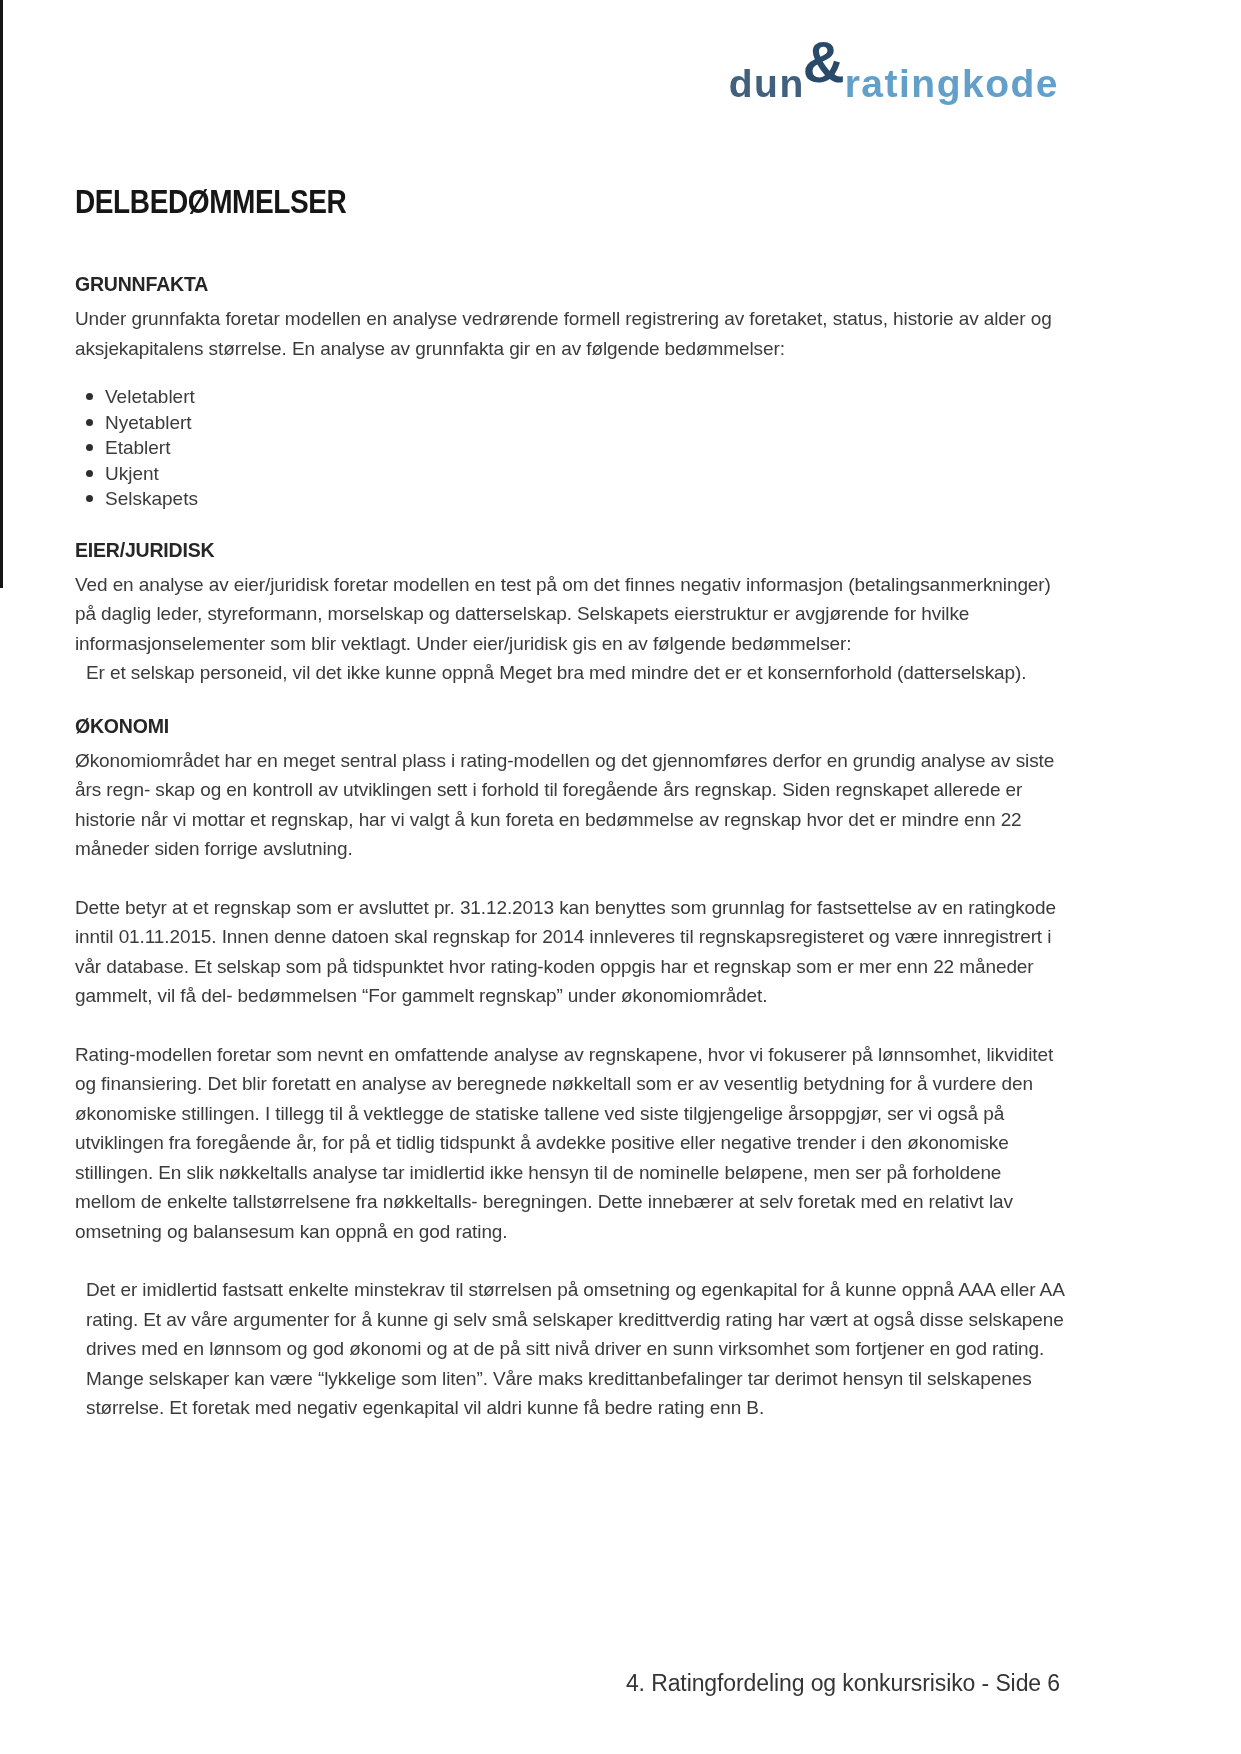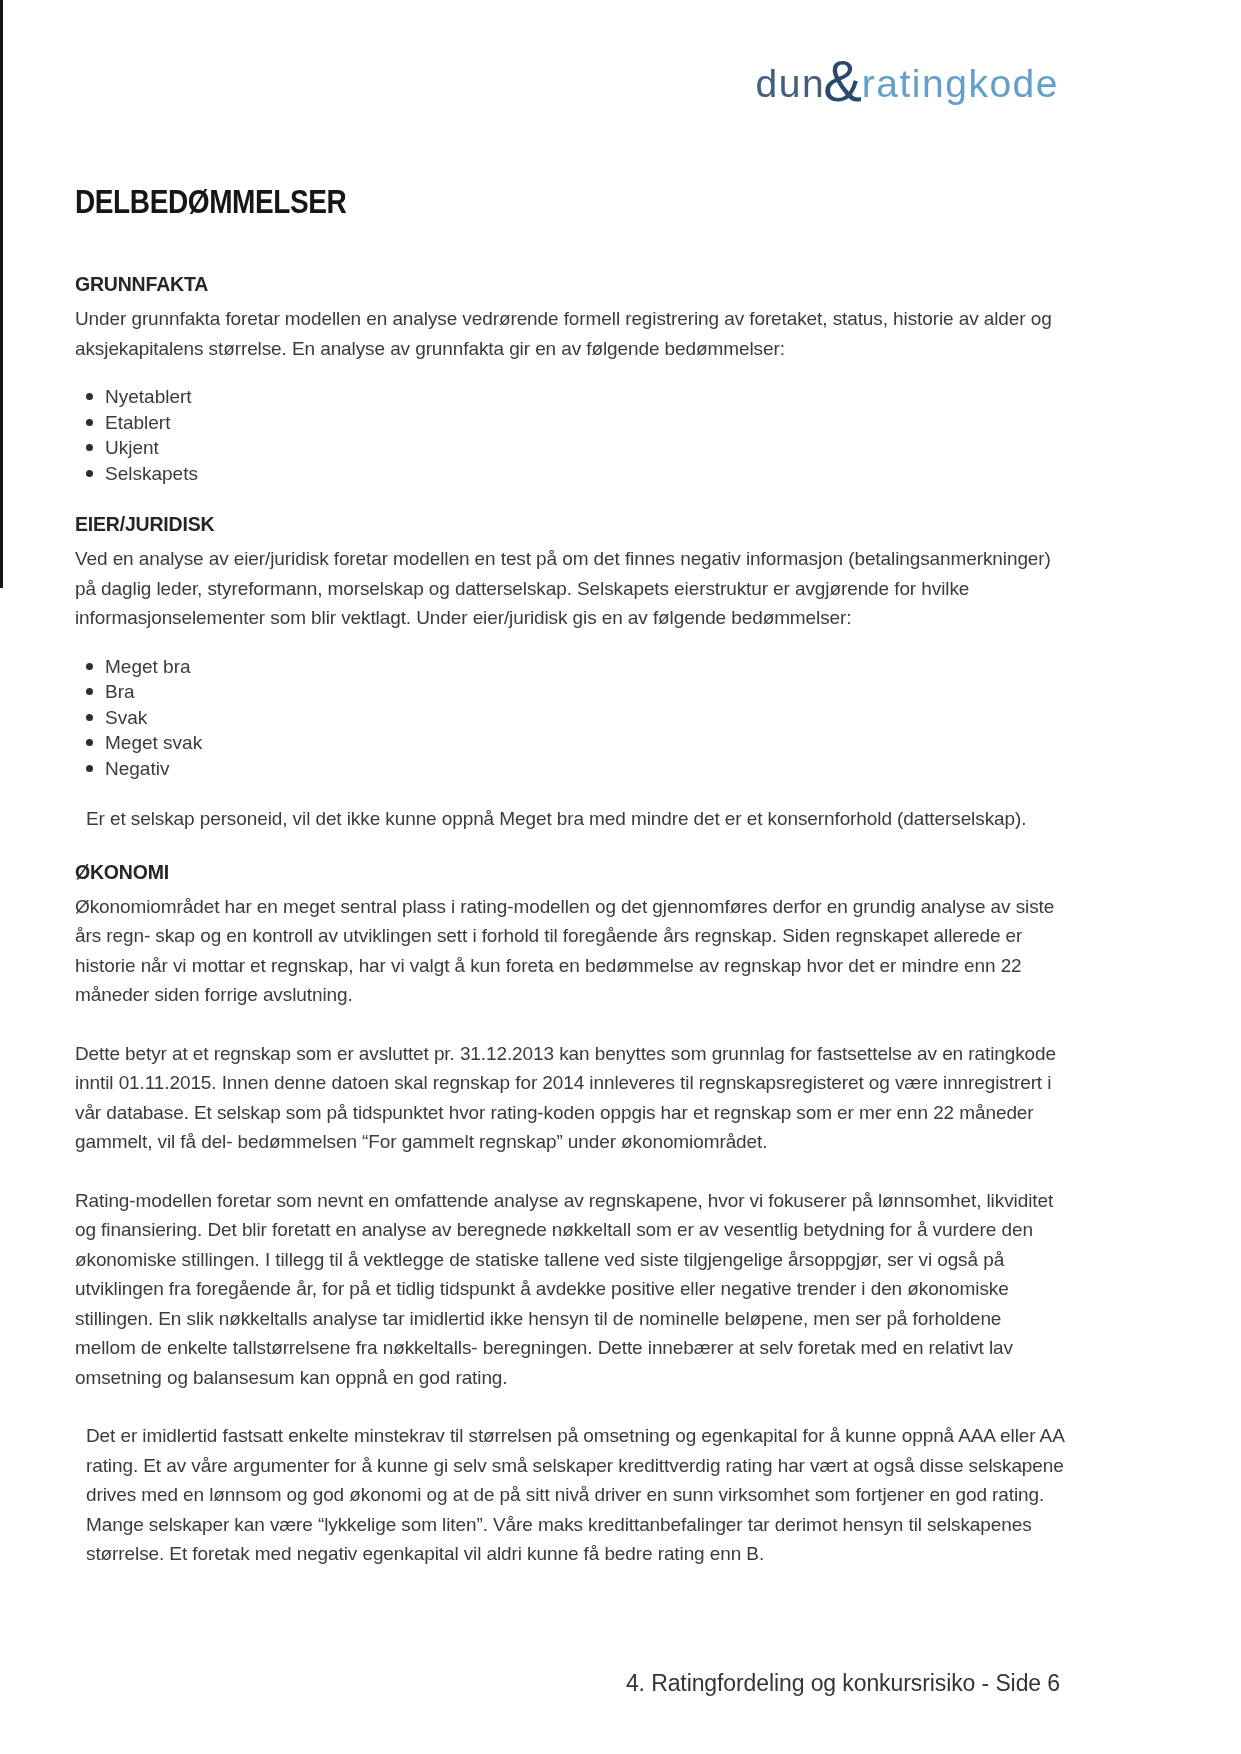--- a/index.html
+++ b/index.html
@@ -17,22 +17,22 @@
     position: absolute; left: 0; top: 0;
     width: 3px; height: 588px;
     background: #151515;
   }
 
   
   .logo {
     position: absolute; top: 62px; right: 182px;
     white-space: nowrap;
     font-family: "Liberation Sans", sans-serif;
-    font-weight: 400;
-    display: flex; align-items: center;
+    font-weight: 700;
+    display: flex; align-items: flex-start;
   }
   .logo .dun        { font-size: 39px; letter-spacing: 1.5px; color: #40607d; }
   .logo .amp        { font-size: 58px; color: #2a4a69; line-height: 0; margin: 0 0 6px -2px; }
   .logo .bradstreet { font-size: 39px; letter-spacing: 1.5px; color: #63a0c9; }
 
   
   .content {
     position: absolute; top: 186px; left: 75px; width: 990px;
   }
 
@@ -102,37 +102,31 @@
   </div>
 
   <div class="content">
 
     <h1 class="doc-title">DELBEDØMMELSER</h1>
 
     <div class="sec">
       <h2 class="sec-heading">GRUNNFAKTA</h2>
       <p class="body-text no-gap">Under grunnfakta foretar modellen en analyse vedrørende formell registrering av foretaket, status, historie av alder og aksjekapitalens størrelse. En analyse av grunnfakta gir en av følgende bedømmelser:</p>
       <ul class="value-list">
+        <li>Veletablert</li>
         <li>Nyetablert</li>
         <li>Etablert</li>
         <li>Ukjent</li>
         <li>Selskapets</li>
       </ul>
     </div>
 
     <div class="sec">
       <h2 class="sec-heading">EIER/JURIDISK</h2>
       <p class="body-text no-gap">Ved en analyse av eier/juridisk foretar modellen en test på om det finnes negativ informasjon (betalingsanmerkninger) på daglig leder, styreformann, morselskap og datterselskap. Selskapets eierstruktur er avgjørende for hvilke informasjonselementer som blir vektlagt. Under eier/juridisk gis en av følgende bedømmelser:</p>
-      <ul class="value-list">
-        <li>Meget bra</li>
-        <li>Bra</li>
-        <li>Svak</li>
-        <li>Meget svak</li>
-        <li>Negativ</li>
-      </ul>
       <p class="body-text after-list">Er et selskap personeid, vil det ikke kunne oppnå Meget bra med mindre det er et konsernforhold (datterselskap).</p>
     </div>
 
     <div class="sec">
       <h2 class="sec-heading">ØKONOMI</h2>
       <p class="body-text">Økonomiområdet har en meget sentral plass i rating-modellen og det gjennomføres derfor en grundig analyse av siste års regn- skap og en kontroll av utviklingen sett i forhold til foregående års regnskap. Siden regnskapet allerede er historie når vi mottar et regnskap, har vi valgt å kun foreta en bedømmelse av regnskap hvor det er mindre enn 22 måneder siden forrige avslutning.</p>
       <p class="body-text">Dette betyr at et regnskap som er avsluttet pr. 31.12.2013 kan benyttes som grunnlag for fastsettelse av en ratingkode inntil 01.11.2015. Innen denne datoen skal regnskap for 2014 innleveres til regnskapsregisteret og være innregistrert i vår database. Et selskap som på tidspunktet hvor rating-koden oppgis har et regnskap som er mer enn 22 måneder gammelt, vil få del- bedømmelsen “For gammelt regnskap” under økonomiområdet.</p>
       <p class="body-text">Rating-modellen foretar som nevnt en omfattende analyse av regnskapene, hvor vi fokuserer på lønnsomhet, likviditet og finansiering. Det blir foretatt en analyse av beregnede nøkkeltall som er av vesentlig betydning for å vurdere den økonomiske stillingen. I tillegg til å vektlegge de statiske tallene ved siste tilgjengelige årsoppgjør, ser vi også på utviklingen fra foregående år, for på et tidlig tidspunkt å avdekke positive eller negative trender i den økonomiske stillingen. En slik nøkkeltalls analyse tar imidlertid ikke hensyn til de nominelle beløpene, men ser på forholdene mellom de enkelte tallstørrelsene fra nøkkeltalls- beregningen. Dette innebærer at selv foretak med en relativt lav omsetning og balansesum kan oppnå en god rating.</p>
       <p class="body-text">Det er imidlertid fastsatt enkelte minstekrav til størrelsen på omsetning og egenkapital for å kunne oppnå AAA eller AA rating. Et av våre argumenter for å kunne gi selv små selskaper kredittverdig rating har vært at også disse selskapene drives med en lønnsom og god økonomi og at de på sitt nivå driver en sunn virksomhet som fortjener en god rating. Mange selskaper kan være “lykkelige som liten”. Våre maks kredittanbefalinger tar derimot hensyn til selskapenes størrelse. Et foretak med negativ egenkapital vil aldri kunne få bedre rating enn B.</p>
     </div>

